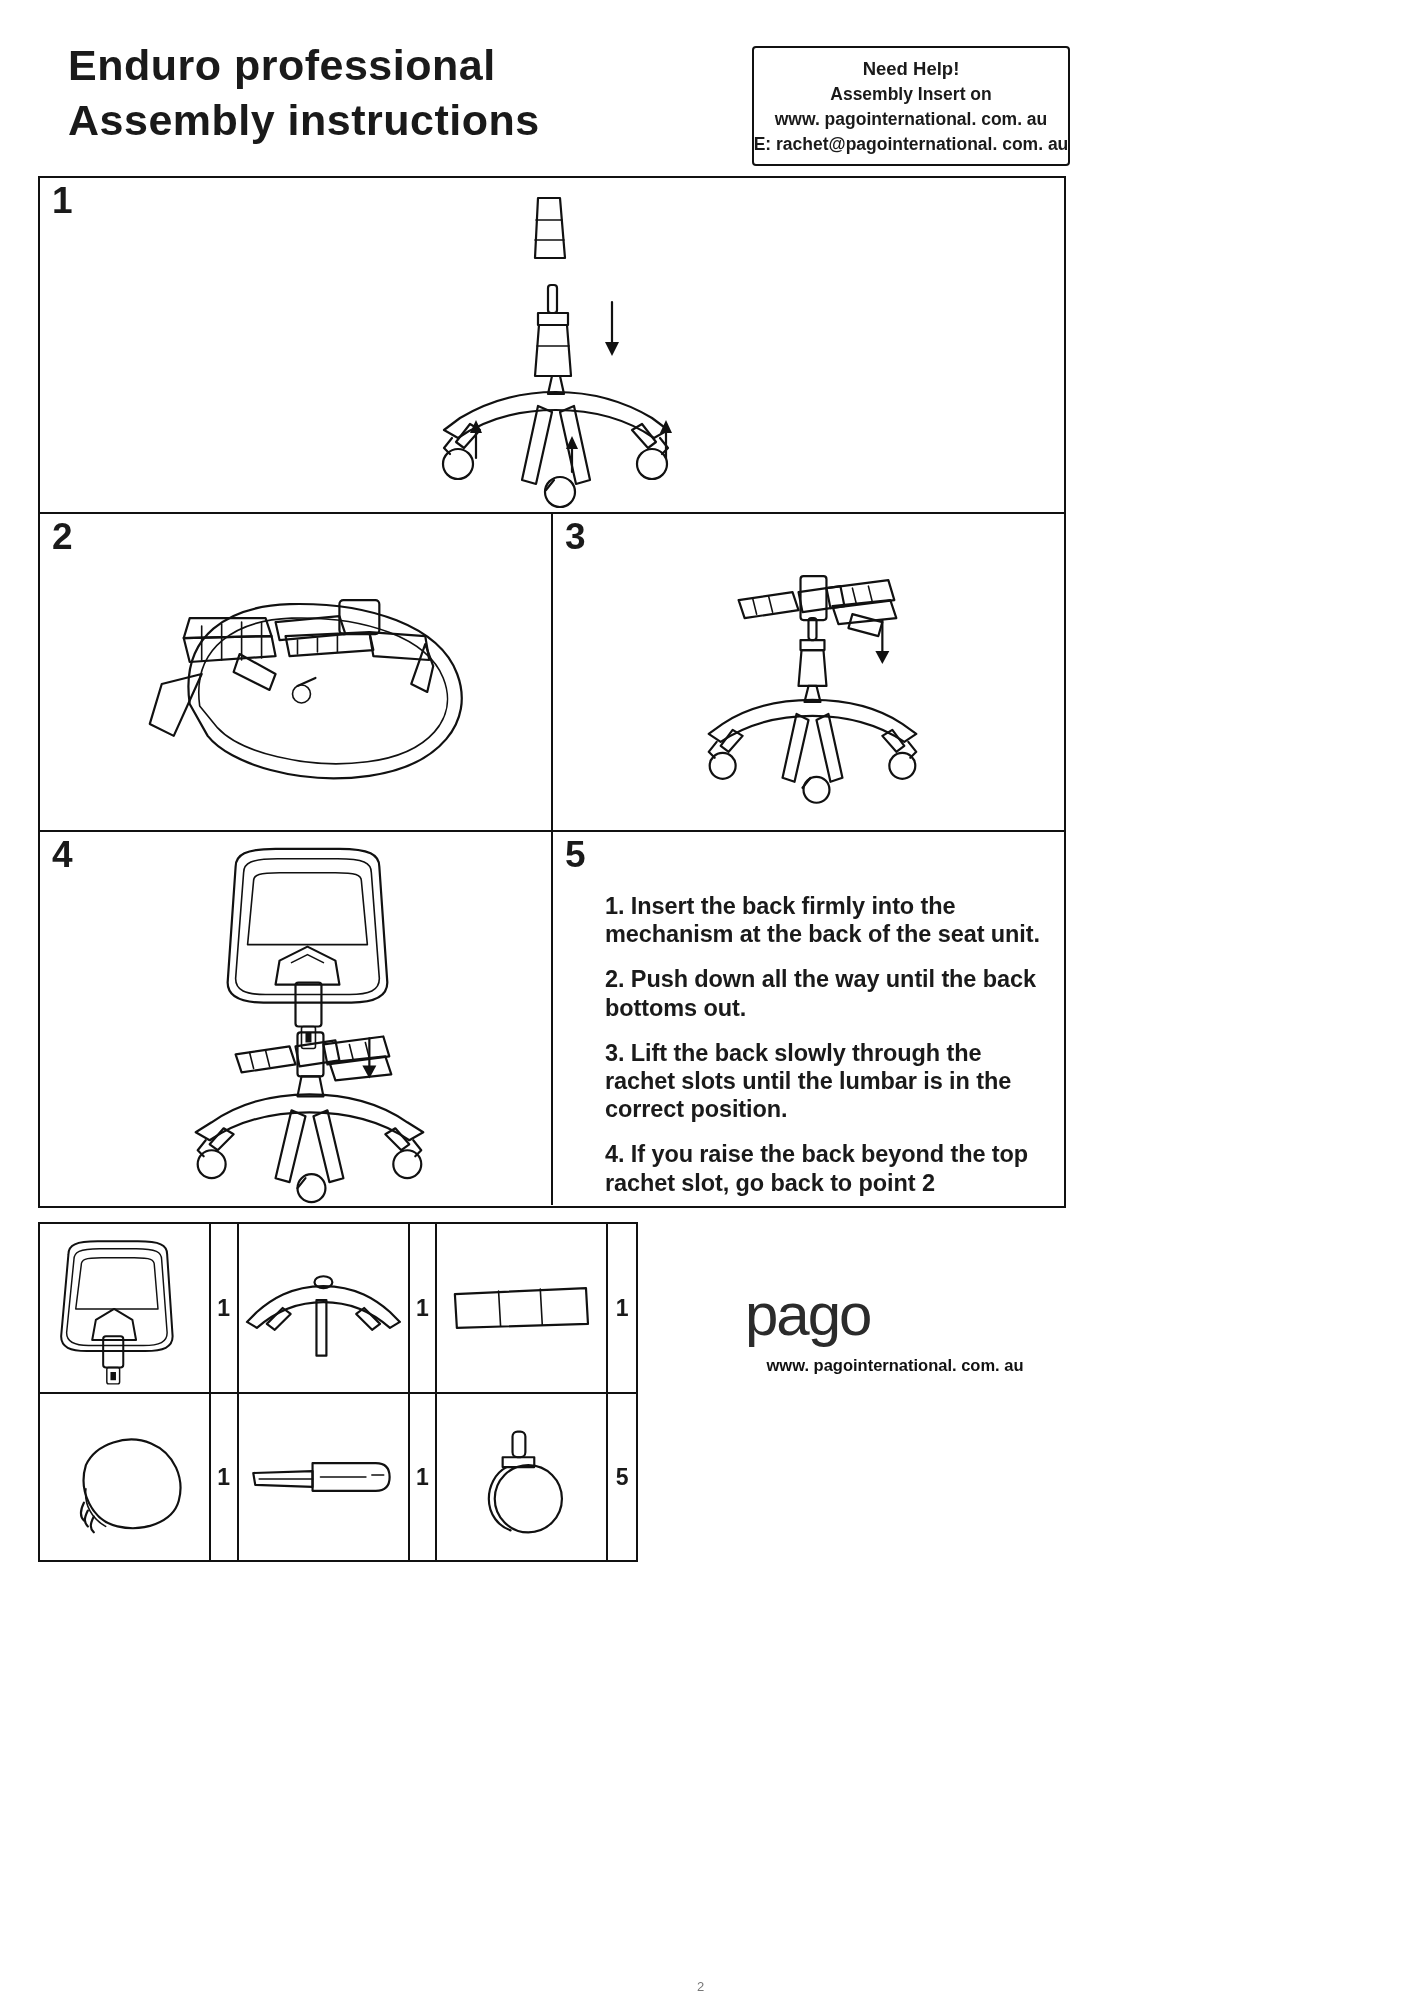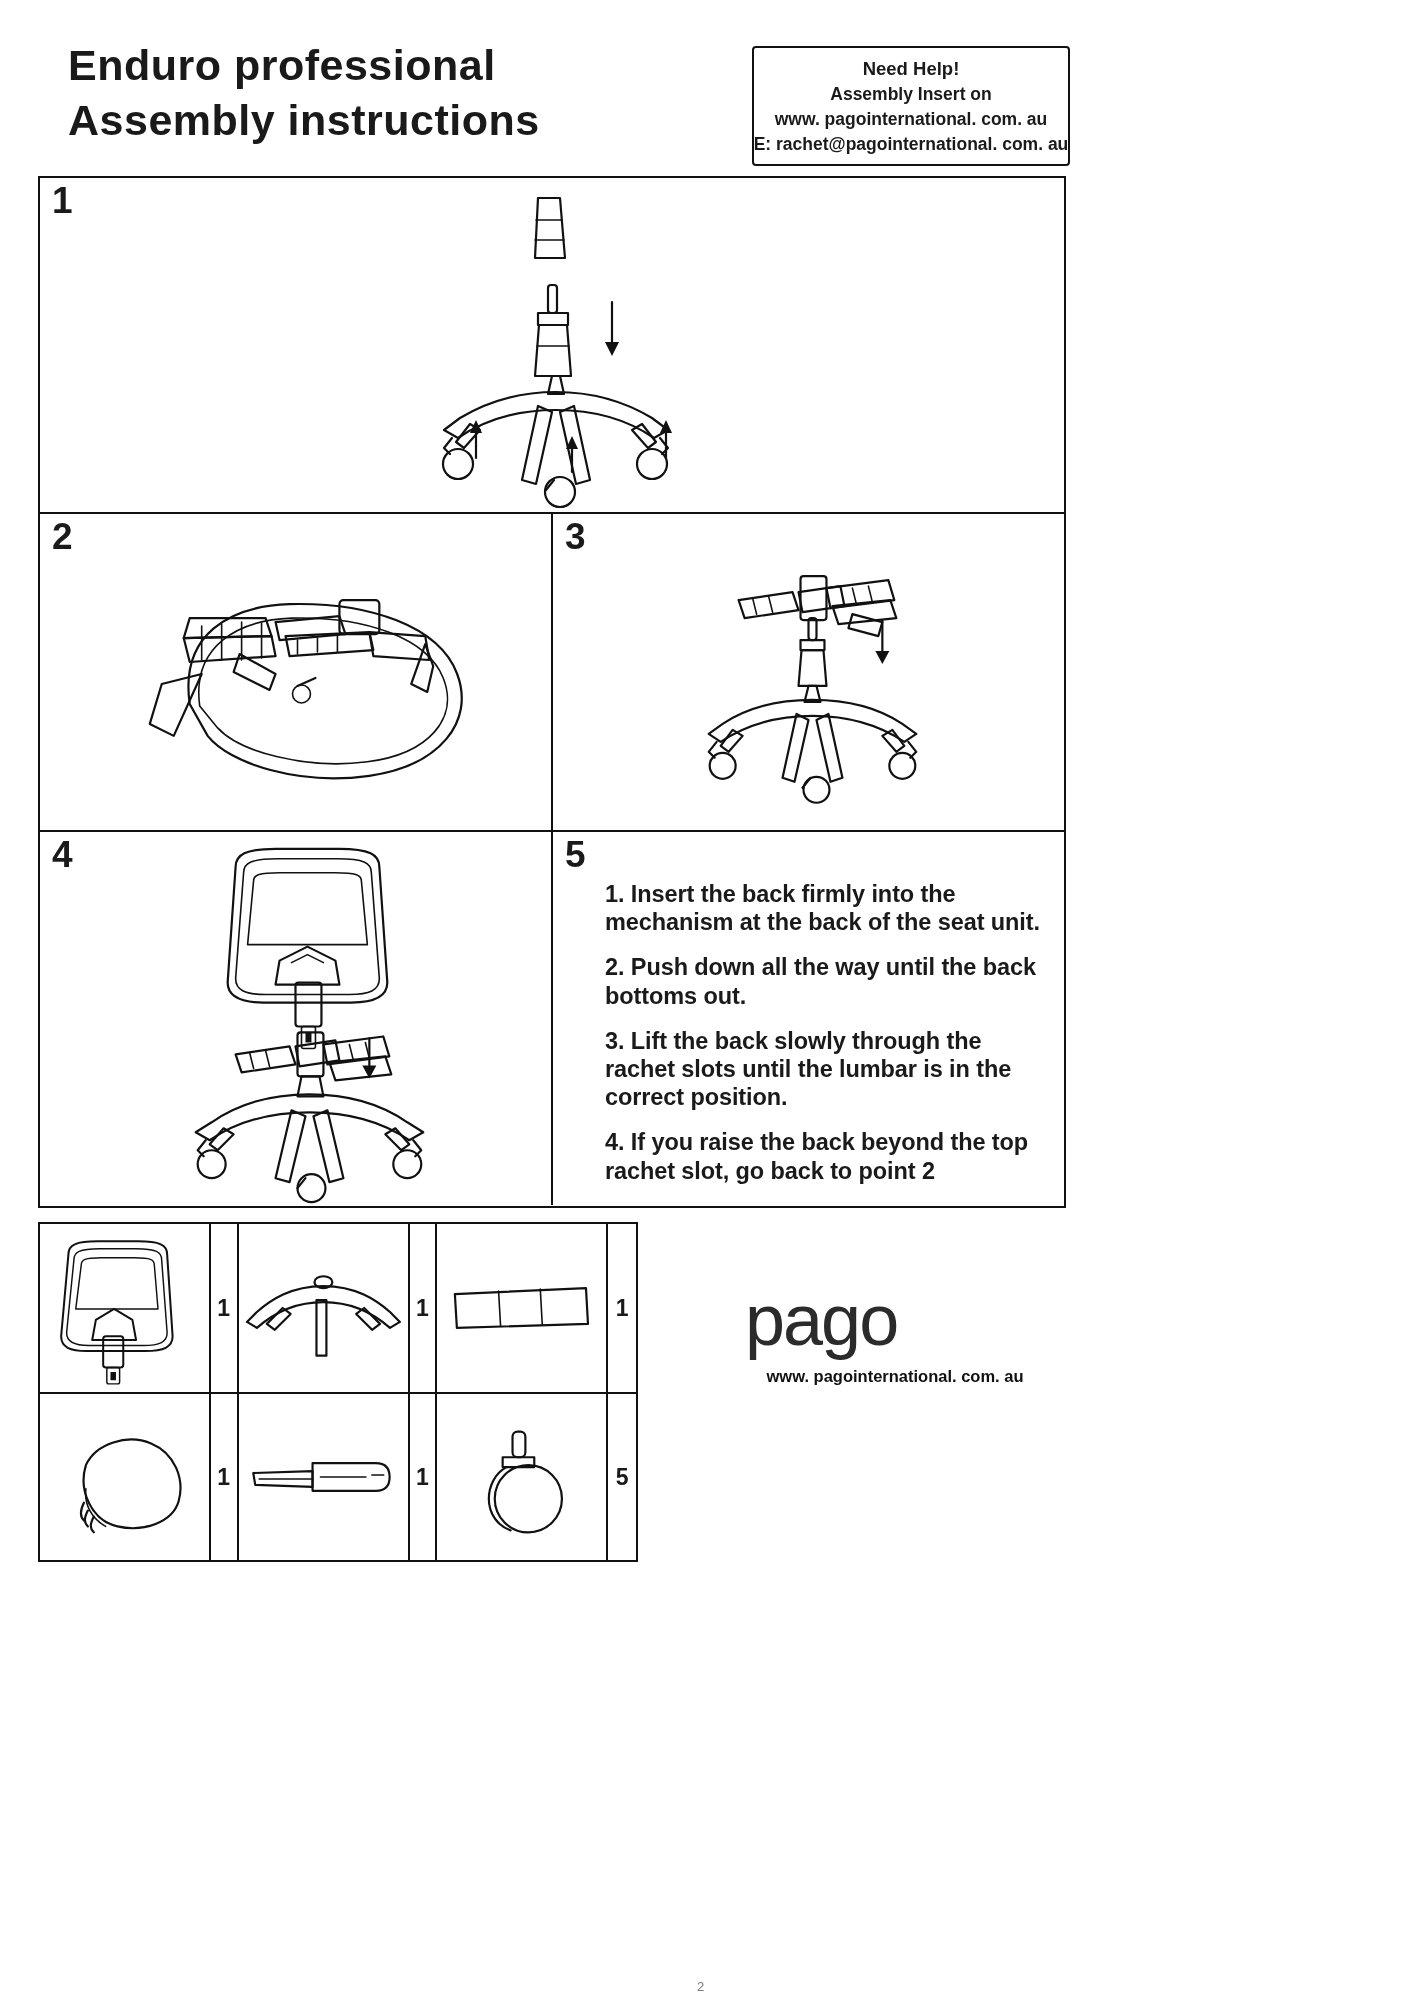--- a/index.html
+++ b/index.html
@@ -51,21 +51,21 @@
     font-size: 37px; font-weight: bold; line-height: 1;
   }
   .art { position: absolute; inset: 0; }
   .art svg { width: 100%; height: 100%; display: block; }
 
   
   .instr {
     position: absolute; left: 52px; top: 48px; right: 14px;
   }
   .instr p {
-    margin: 0 0 17px 0;
+    margin: 12px 0 17px 0;
     font-size: 23.5px; font-weight: bold;
     line-height: 1.20; letter-spacing: -0.1px;
   }
   .instr p:last-child { margin-bottom: 0; }
 
   
   .parts {
     position: absolute; left: 38px; top: 1222px;
     width: 600px; height: 340px;
     border: 2.5px solid #111; box-sizing: border-box;
@@ -81,21 +81,21 @@
     width: 30px;
     border-left: 2.5px solid #111; border-right: 2.5px solid #111;
     display: flex; align-items: center; justify-content: center;
     font-size: 23px; font-weight: bold;
   }
   .prow .pqty:last-child { border-right: none; }
   .pcell svg { width: 100%; height: 100%; display: block; }
 
   
   .brand { position: absolute; left: 745px; top: 1288px; width: 300px; }
-  .brandmark { font-size: 72px; font-weight: 400; line-height: 0.9; letter-spacing: -2px; color: #2b2b2b; }
+  .brandmark { font-size: 60px; font-weight: 400; line-height: 0.9; letter-spacing: -2px; color: #2b2b2b; }
   .brandurl { margin-top: 14px; font-size: 16.5px; font-weight: bold; color: #111; text-align: center; white-space: nowrap; }
 
   .footer-dot {
     position: absolute; left: 697px; bottom: 6px;
     font-size: 13px; color: #777;
   }
 
   svg .ln { fill: none; stroke: #111; stroke-width: 2.2; stroke-linejoin: round; stroke-linecap: round; }
   svg .lnt { fill: none; stroke: #111; stroke-width: 1.6; stroke-linejoin: round; stroke-linecap: round; }
   svg .fl { fill: #111; }

